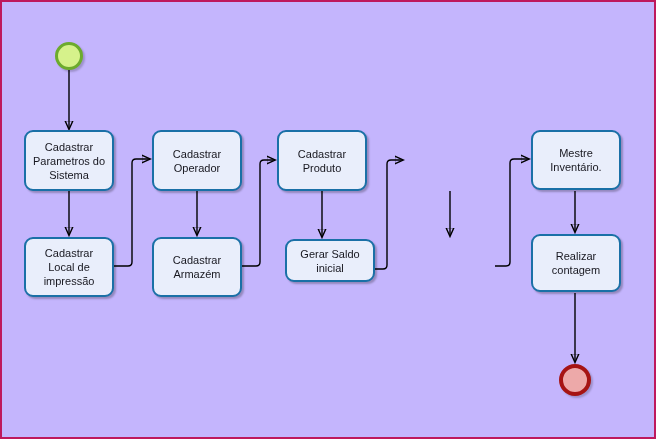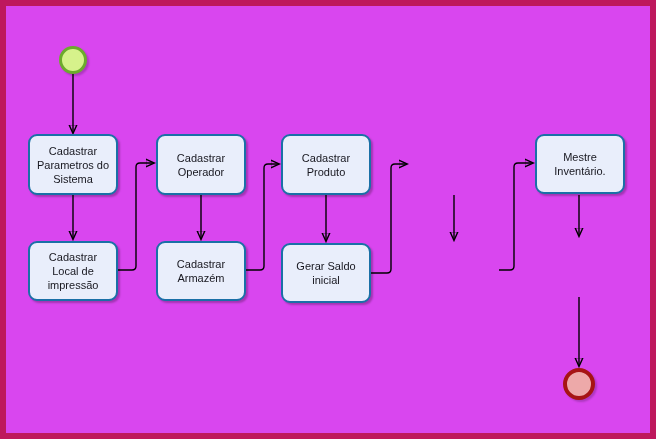--- a/index.html
+++ b/index.html
@@ -1,21 +1,21 @@
 <!DOCTYPE html>
 <html><head>
 <meta charset="utf-8">
 <style>
   html, body { margin: 0; padding: 0; background: #ffffff; }
   .canvas {
     position: relative;
     width: 656px;
     height: 439px;
-    background: #d946ef;
-    border: 6px solid #be185d;
+    background: #c4b5fd;
+    border: 2px solid #be185d;
     box-sizing: border-box;
     font-family: "Liberation Sans", "DejaVu Sans", sans-serif;
     overflow: hidden;
   }
   .connectors {
     position: absolute;
     left: 0; top: 0;
     width: 656px; height: 439px;
     z-index: 1;
   }
@@ -106,28 +106,32 @@
   <div class="node" style="left:150px; top:235px; width:90px; height:60px;">
     <span class="label">Cadastrar
 Armazém</span>
   </div>
 
   <div class="node" style="left:275px; top:128px; width:90px; height:61px;">
     <span class="label">Cadastrar
 Produto</span>
   </div>
 
-  <div class="node" style="left:275px; top:237px; width:90px; height:60px;">
+  <div class="node" style="left:283px; top:237px; width:90px; height:43px;">
     <span class="label">Gerar Saldo
 inicial</span>
   </div>
 
 
 
   <div class="node" style="left:529px; top:128px; width:90px; height:60px;">
     <span class="label">Mestre
 Inventário.</span>
   </div>
 
+  <div class="node" style="left:529px; top:232px; width:90px; height:58px;">
+    <span class="label">Realizar
+contagem</span>
+  </div>
 
   <div class="event end"></div>
 
 </div>
 
 </body></html>

